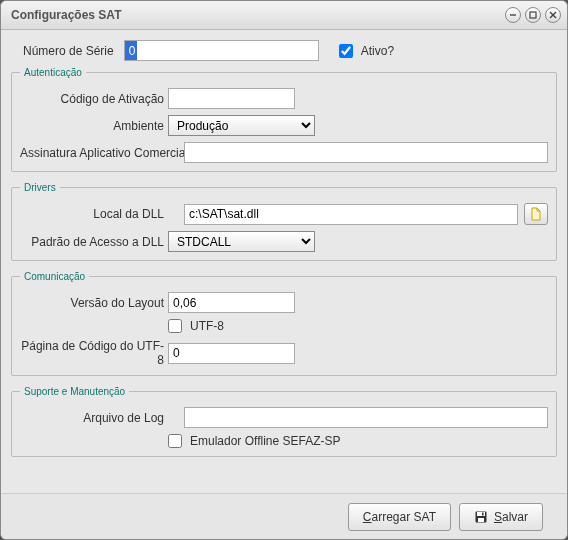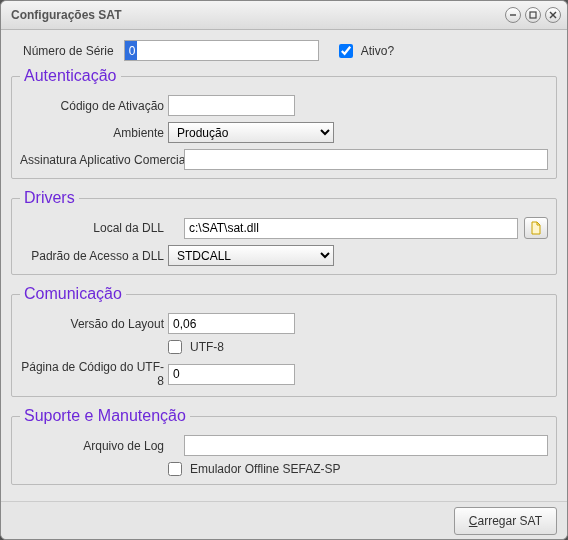--- a/index.html
+++ b/index.html
@@ -52,50 +52,50 @@
     margin: 0;
   }
   fieldset {
     border: 1px solid #bbb;
     border-radius: 2px;
     margin: 6px 0 10px 0;
     padding: 10px 8px 8px 8px;
     background: #e8e8e8;
   }
   legend {
-    color: #6d28d9;
+    color: #0f766e;
     padding: 0 4px;
-    font-size: 16px;
+    font-size: 10px;
   }
   .fs-row { display: flex; align-items: center; margin-bottom: 6px; }
   .fs-row:last-child { margin-bottom: 0; }
   .fs-label { width: 148px; text-align: right; padding-right: 4px; color: #333; }
   .fs-input-sm { width: 127px; }
   .fs-input-full { flex: 1; margin-left: 16px; }
   select.combo {
-    width: 166px;
+    width: 147px;
     height: 21px;
     padding: 0 4px;
     background: linear-gradient(to bottom, #fff, #e8e8e8);
     border: 1px solid #888;
   }
   .icon-btn {
     width: 24px; height: 22px;
     margin-left: 6px;
     border: 1px solid #999;
     border-radius: 3px;
     background: linear-gradient(to bottom, #fff, #e0e0e0);
     display: flex; align-items: center; justify-content: center;
   }
   .footer {
-    height: 38px;
+    height: 46px;
     border-top: 1px solid #ccc;
     background: #e6e6e6;
     display: flex; align-items: center; justify-content: flex-end;
-    padding: 0 10px;
+    padding: 0 24px;
     gap: 8px;
     border-radius: 0 0 6px 6px;
   }
   .btn {
     height: 28px;
     padding: 0 14px;
     border: 1px solid #999;
     border-radius: 3px;
     background: linear-gradient(to bottom, #fdfdfd, #e2e2e2);
     display: flex; align-items: center; gap: 6px;
@@ -210,14 +210,24 @@
         </label>
       </div>
     </fieldset>
 
   </div>
 
   <div class="footer">
     <div class="btn">
       <span><u>C</u>arregar SAT</span>
     </div>
+    <div class="btn">
+      <svg width="14" height="14" viewBox="0 0 14 14">
+        <rect x="1.5" y="1.5" width="11" height="11" rx="1" fill="#333"></rect>
+        <rect x="3" y="2" width="8" height="4" fill="#fff"></rect>
+        <rect x="4" y="8" width="6" height="4" fill="#fff"></rect>
+        <rect x="8" y="2.5" width="1.5" height="3" fill="#333"></rect>
+
+      </svg>
+      <span><u>S</u>alvar</span>
+    </div>
   </div>
 </div>
 
 </body></html>

